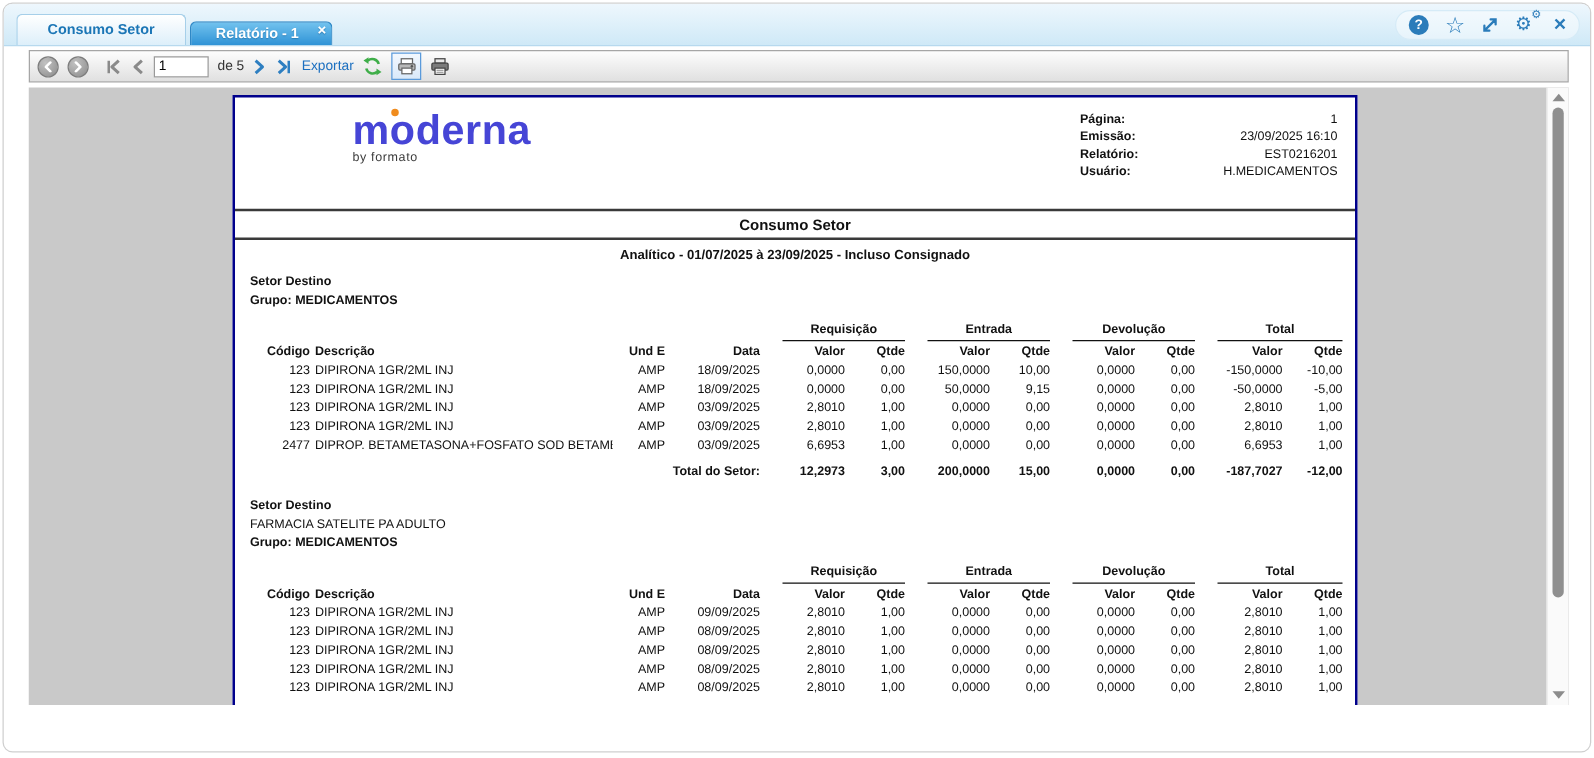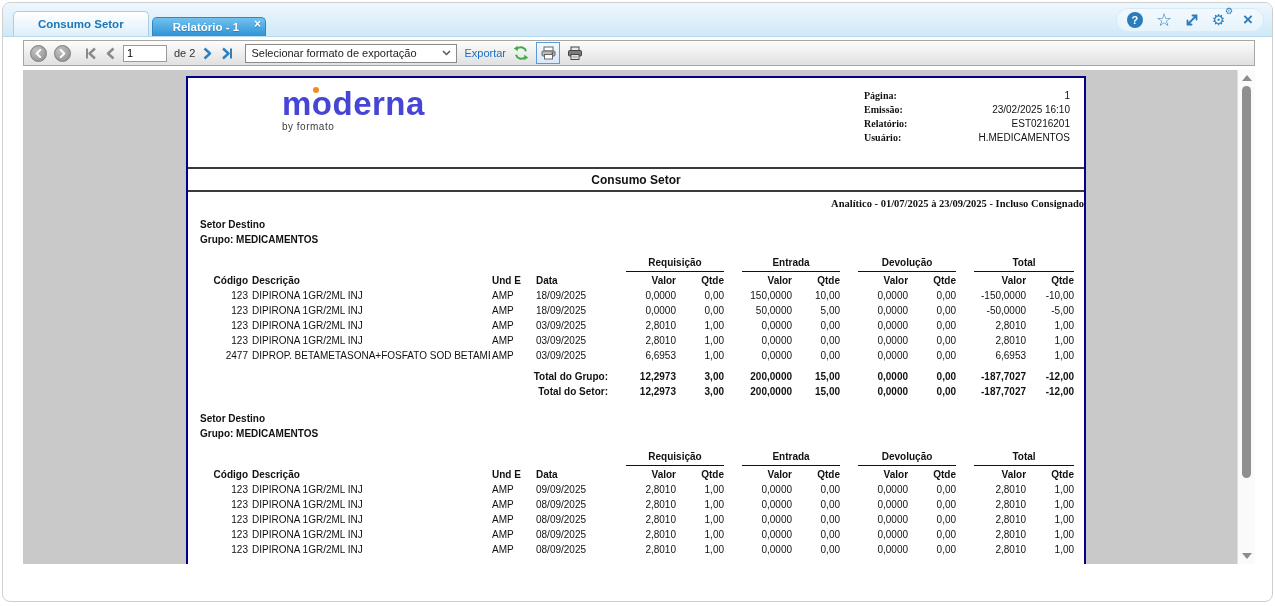--- a/index.html
+++ b/index.html
@@ -94,41 +94,41 @@
     display:flex; justify-content:space-between; align-items:flex-start;
     padding:10px 14px 24px 94px; border-bottom:2px solid #3a3a3a; min-height:78px;
   }
   .logo-block { position:relative; }
   .logo-text {
     font-size:33px; font-weight:bold; letter-spacing:.5px; color:#4645d6; line-height:32px;
   }
   .logo-dot { position:absolute; left:31px; top:-1px; width:6px; height:6px; border-radius:50%; background:#f08c1e; }
   .logo-byline { font-size:10px; color:#3c3c3c; margin-top:1px; letter-spacing:.5px; }
   .meta-grid { display:grid; grid-template-columns:66px 140px; row-gap:3px; font-size:10px; margin-top:2px; }
-  .meta-label { font-weight:bold; color:#111; text-align:left;font-family:Liberation Serif, serif; }
+  .meta-label { font-weight:bold; color:#111; text-align:left; }
   .meta-value { text-align:right; color:#111; }
 
   .title-band {
     text-align:center; font-size:12px; font-weight:bold; color:#111;
     padding:4px 0 3px; border-bottom:2px solid #3a3a3a;
   }
-  .subtitle { text-align:right; font-size:10.5px; font-weight:bold; color:#111; padding:6px 0 4px;font-family:Liberation Serif, serif; }
+  .subtitle { text-align:center; font-size:10.5px; font-weight:bold; color:#111; padding:6px 0 4px; }
 
   .report-body { padding:0 12px 20px; }
   .section { margin-top:4px; }
   .sec-label { font-size:10px; font-weight:bold; color:#111; line-height:15px; }
   .sec-name  { font-size:10px; color:#111; line-height:15px; }
 
   table.rpt { width:876px; border-collapse:collapse; table-layout:fixed; margin-top:8px; }
   table.rpt th, table.rpt td { font-size:10px; line-height:13px; padding:1px 2px; color:#111; overflow:hidden; white-space:nowrap; }
   table.rpt th { font-weight:bold; }
   th.grp-cell { padding:0 2px; }
   .grp-underline { display:block; text-align:center; border-bottom:1px solid #111; padding-bottom:2px; margin-left:14px; font-weight:bold; }
   .al-r { text-align:right; }
-  .al-l { text-align:left; }
+  .al-l { text-align:right; }
   td.desc-cell { white-space:normal; padding-left:5px; }
   th.desc-head { padding-left:5px; text-align:left; }
   tr.total-row td { font-weight:bold; }
   td.total-label { text-align:right; padding-right:14px; }
 
   
   .vscroll {
     position:absolute; top:0; right:0; width:18px; height:100%;
     background:#fafafa; border-left:1px solid #e0e0e0;
   }
@@ -192,39 +192,33 @@
             <path d="M3 1.5 v10" stroke="#8a8a8a" stroke-width="2"></path>
             <path d="M11 1.5 L5.5 6.5 L11 11.5" fill="none" stroke="#8a8a8a" stroke-width="2.4" stroke-linejoin="round"></path>
           </svg>
       </span>
       <span class="navglyph">
         <svg width="11" height="13" viewBox="0 0 11 13">
             <path d="M8.5 1.5 L3 6.5 L8.5 11.5" fill="none" stroke="#8a8a8a" stroke-width="2.4" stroke-linejoin="round"></path>
           </svg>
       </span>
       <input class="pageinput" value="1" style="">
-      <span class="oflabel">de 2</span>
+      <span class="oflabel">de 5</span>
       <span class="navglyph">
         <svg width="11" height="13" viewBox="0 0 11 13">
             <path d="M2.5 1.5 L8 6.5 L2.5 11.5" fill="none" stroke="#2e7fc1" stroke-width="2.4" stroke-linejoin="round"></path>
           </svg>
       </span>
       <span class="navglyph">
         <svg width="14" height="13" viewBox="0 0 14 13">
             <path d="M3 1.5 L8.5 6.5 L3 11.5" fill="none" stroke="#2e7fc1" stroke-width="2.4" stroke-linejoin="round"></path>
             <path d="M11 1.5 v10" stroke="#2e7fc1" stroke-width="2"></path>
           </svg>
       </span>
 
-      <span class="selectbox" style="margin-left:4px;">
-        <span>Selecionar formato de exportação</span>
-        <svg width="9" height="6" viewBox="0 0 9 6">
-            <path d="M1 1 L4.5 4.5 L8 1" fill="none" stroke="#555" stroke-width="1.5"></path>
-          </svg>
-      </span>
       <span class="exportlink">Exportar</span>
 
       <span class="toolicon">
         <svg width="16" height="16" viewBox="0 0 16 16">
           <path d="M13 6.2 A5.4 5.4 0 0 0 4.2 3.6" fill="none" stroke="#3fae49" stroke-width="2"></path>
           <polygon points="4.8,0.8 4.8,6.2 0.8,3.4" fill="#3fae49"></polygon>
           <path d="M3 9.8 A5.4 5.4 0 0 0 11.8 12.4" fill="none" stroke="#3fae49" stroke-width="2"></path>
           <polygon points="11.2,15.2 11.2,9.8 15.2,12.6" fill="#3fae49"></polygon>
         </svg>
       </span>
@@ -255,21 +249,21 @@
         <div class="page-header">
           <div class="logo-block">
             <div class="logo-text">moderna</div>
             <span class="logo-dot"></span>
             <div class="logo-byline">by formato</div>
           </div>
           <div class="meta-grid">
               <span class="meta-label">Página:</span>
               <span class="meta-value">1</span>
               <span class="meta-label">Emissão:</span>
-              <span class="meta-value">23/02/2025 16:10</span>
+              <span class="meta-value">23/09/2025 16:10</span>
               <span class="meta-label">Relatório:</span>
               <span class="meta-value">EST0216201</span>
               <span class="meta-label">Usuário:</span>
               <span class="meta-value">H.MEDICAMENTOS</span>
             </div>
         </div>
 
         <div class="title-band">Consumo Setor</div>
         <div class="subtitle">Analítico - 01/07/2025 à 23/09/2025 - Incluso Consignado</div>
 
@@ -339,21 +333,21 @@
                     <td class="al-r">-10,00</td>
                   </tr>
                   <tr>
                     <td class="al-r">123</td>
                     <td class="desc-cell">DIPIRONA 1GR/2ML INJ</td>
                     <td class="al-l">AMP</td>
                     <td class="al-l">18/09/2025</td>
                     <td class="al-r">0,0000</td>
                     <td class="al-r">0,00</td>
                     <td class="al-r">50,0000</td>
-                    <td class="al-r">5,00</td>
+                    <td class="al-r">9,15</td>
                     <td class="al-r">0,0000</td>
                     <td class="al-r">0,00</td>
                     <td class="al-r">-50,0000</td>
                     <td class="al-r">-5,00</td>
                   </tr>
                   <tr>
                     <td class="al-r">123</td>
                     <td class="desc-cell">DIPIRONA 1GR/2ML INJ</td>
                     <td class="al-l">AMP</td>
                     <td class="al-l">03/09/2025</td>
@@ -389,49 +383,39 @@
                     <td class="al-r">1,00</td>
                     <td class="al-r">0,0000</td>
                     <td class="al-r">0,00</td>
                     <td class="al-r">0,0000</td>
                     <td class="al-r">0,00</td>
                     <td class="al-r">6,6953</td>
                     <td class="al-r">1,00</td>
                   </tr>
                   <tr>
                     <td colspan="12" style="height: 6px;"></td>
-                  </tr>
-                  <tr class="total-row">
-                    <td class="total-label" colspan="4">Total do Grupo:</td>
-                    <td class="al-r">12,2973</td>
-                    <td class="al-r">3,00</td>
-                    <td class="al-r">200,0000</td>
-                    <td class="al-r">15,00</td>
-                    <td class="al-r">0,0000</td>
-                    <td class="al-r">0,00</td>
-                    <td class="al-r">-187,7027</td>
-                    <td class="al-r">-12,00</td>
                   </tr>
                   <tr class="total-row">
                     <td class="total-label" colspan="4">Total do Setor:</td>
                     <td class="al-r">12,2973</td>
                     <td class="al-r">3,00</td>
                     <td class="al-r">200,0000</td>
                     <td class="al-r">15,00</td>
                     <td class="al-r">0,0000</td>
                     <td class="al-r">0,00</td>
                     <td class="al-r">-187,7027</td>
                     <td class="al-r">-12,00</td>
                   </tr>
                 </tbody>
               </table>
             </div>
             <div style="height: 8px;"></div>
             <div class="section">
               <div class="sec-label">Setor Destino</div>
+              <div class="sec-name">FARMACIA SATELITE PA ADULTO</div>
               <div class="sec-label">Grupo: MEDICAMENTOS</div>
               <table class="rpt">
                 <colgroup>
                   <col style="width: 50px;">
                   <col style="width: 240px;">
                   <col style="width: 44px;">
                   <col style="width: 76px;">
                   <col style="width: 68px;">
                   <col style="width: 48px;">
                   <col style="width: 68px;">

